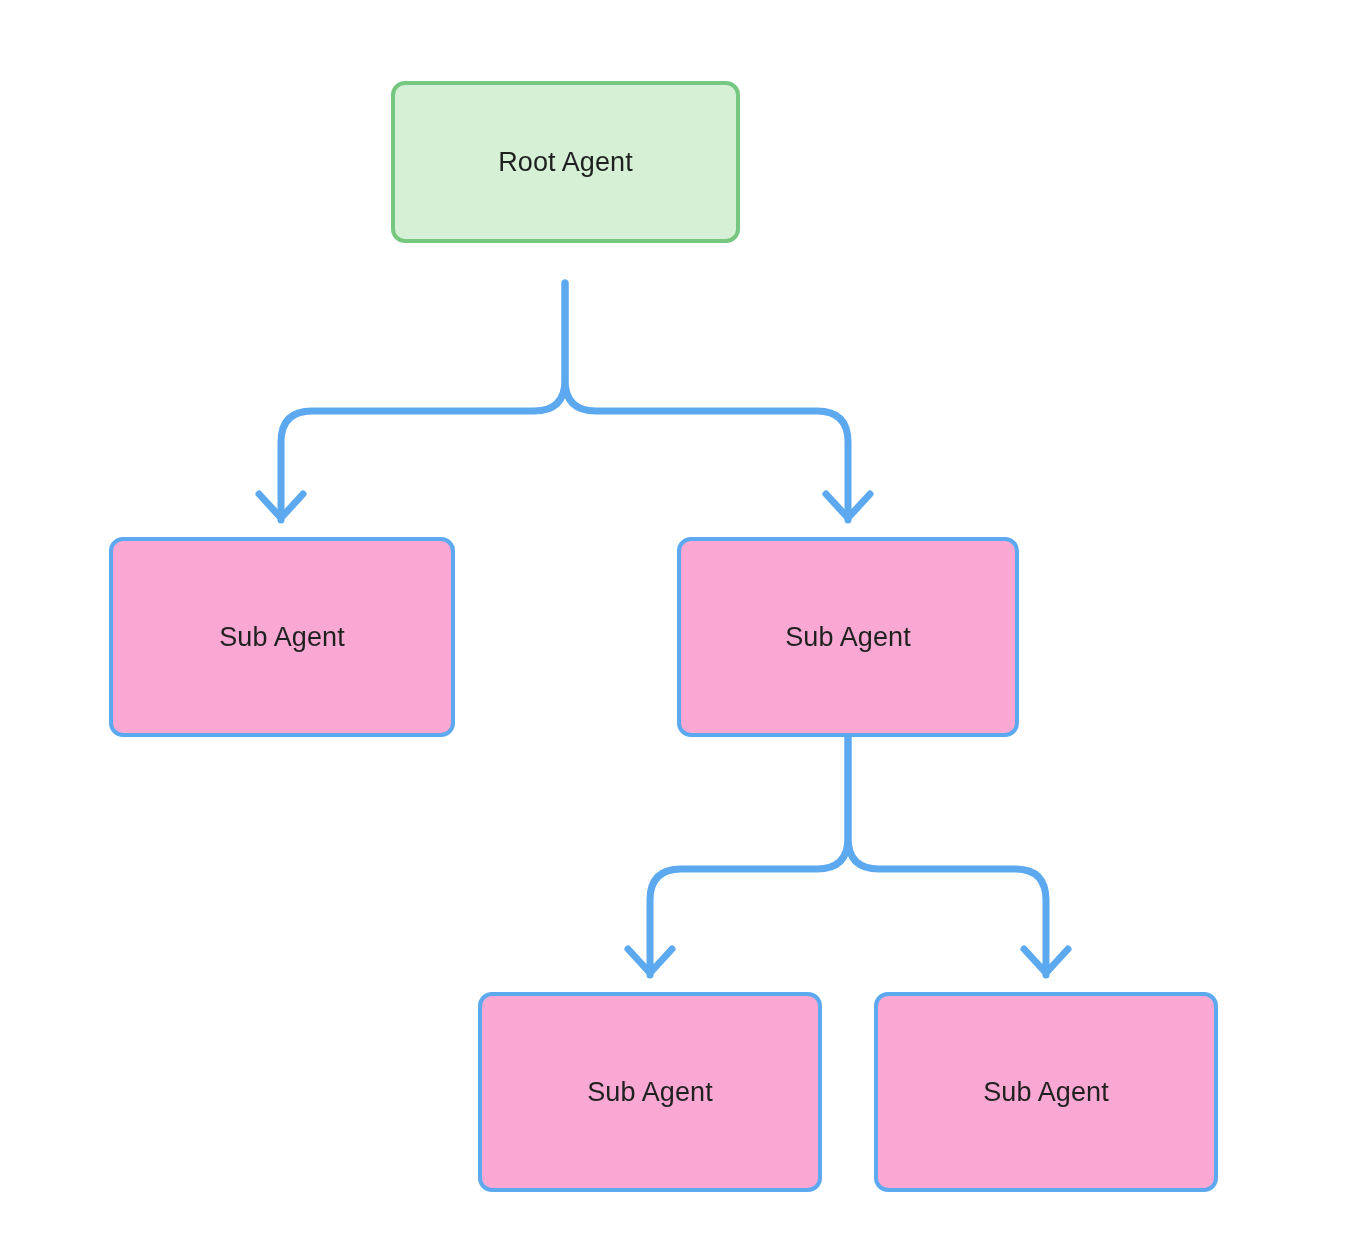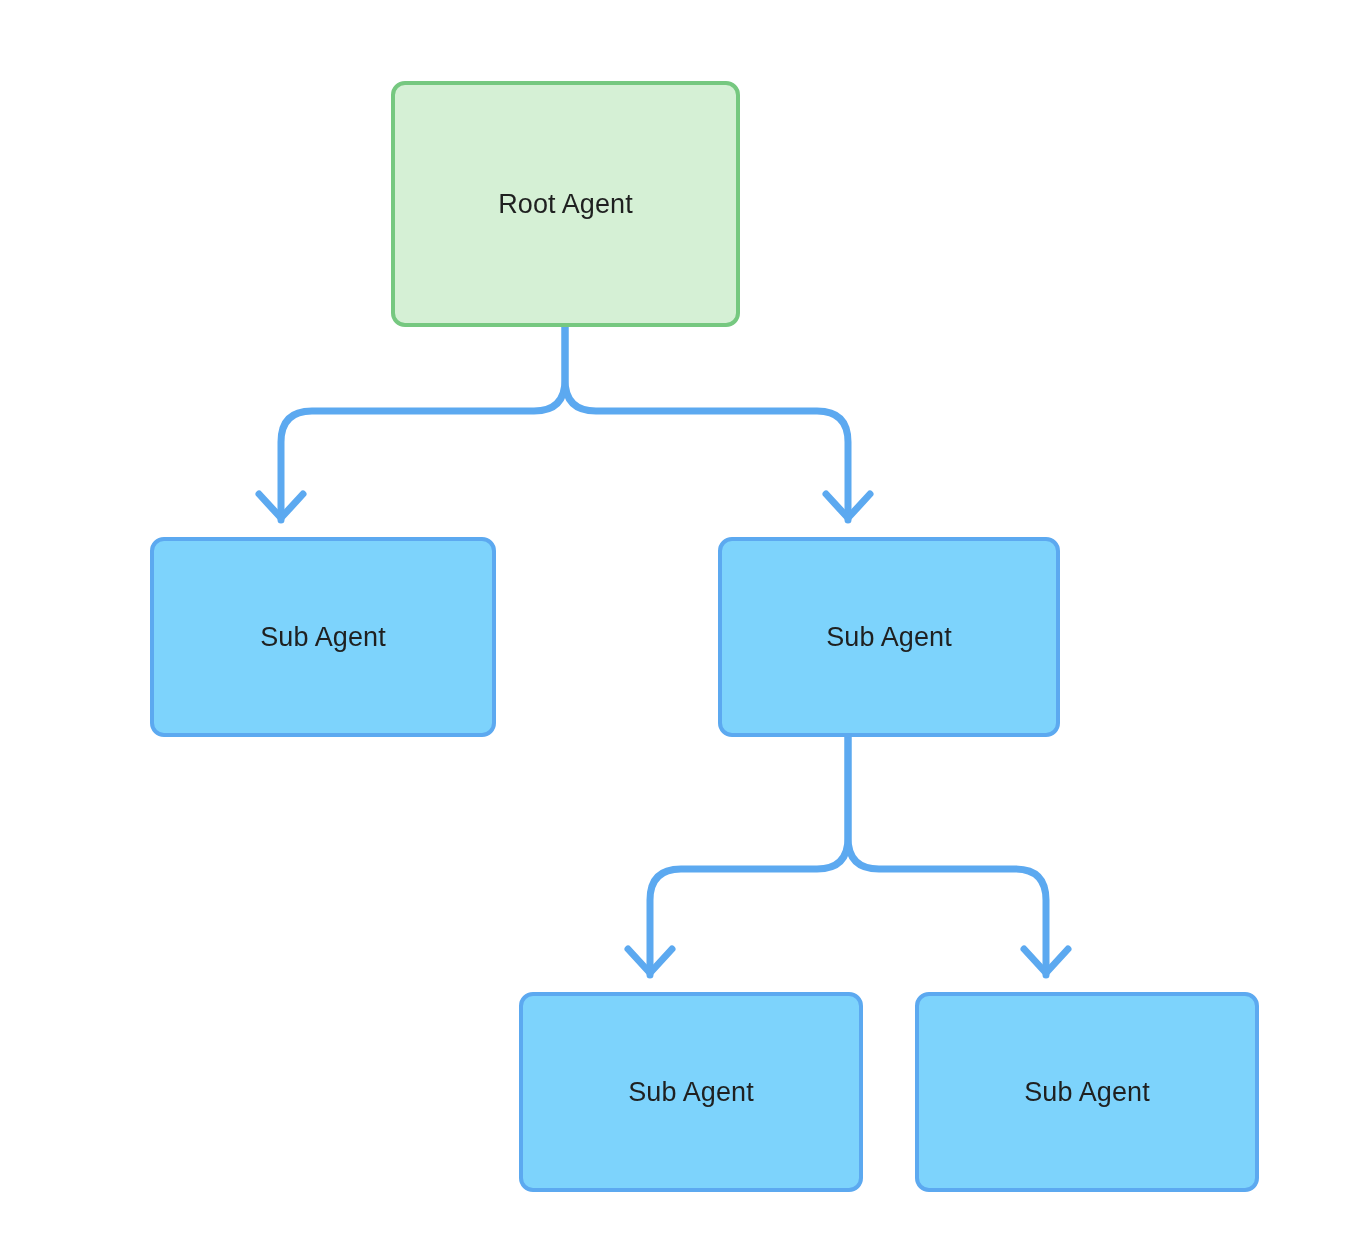--- a/index.html
+++ b/index.html
@@ -43,23 +43,22 @@
     letter-spacing: 0.1px;
     white-space: nowrap;
     text-align: center;
     font-weight: 400;
   }
   .node-root {
     background: #d5f0d5;
     border-color: #76c880;
   }
   .node-sub {
-    background: #7dd3fc;
+    background: #f9a8d4;
     border-color: #5ca9f0;
-    margin-left: 41px;
   }
 </style>
 </head>
 <body>
 
 <div id="diagram-canvas">
 
   <svg id="edge-layer" viewBox="0 0 1362 1256" width="1362" height="1256" xmlns="http://www.w3.org/2000/svg">
     <g fill="none" stroke="#5ca9f0" stroke-width="7" stroke-linecap="round" stroke-linejoin="round">
 
@@ -70,21 +69,21 @@
       <path d="M 826 494 L 848 518 L 870 494"></path>
 
       <path d="M 848 737 L 848 838 Q 848 869 817 869 L 681 869 Q 650 869 650 900 L 650 975"></path>
       <path d="M 628 949 L 650 973 L 672 949"></path>
 
       <path d="M 848 737 L 848 838 Q 848 869 879 869 L 1015 869 Q 1046 869 1046 900 L 1046 975"></path>
       <path d="M 1024 949 L 1046 973 L 1068 949"></path>
     </g>
   </svg>
 
-  <div class="node node-root" style="left:391px; top:81px; width:349px; height:246px;">
+  <div class="node node-root" style="left:391px; top:81px; width:349px; height:162px;">
     <span class="node-label">Root Agent</span>
   </div>
 
   <div class="node node-sub" style="left:109px; top:537px; width:346px; height:200px;">
     <span class="node-label">Sub Agent</span>
   </div>
 
   <div class="node node-sub" style="left:677px; top:537px; width:342px; height:200px;">
     <span class="node-label">Sub Agent</span>
   </div>

